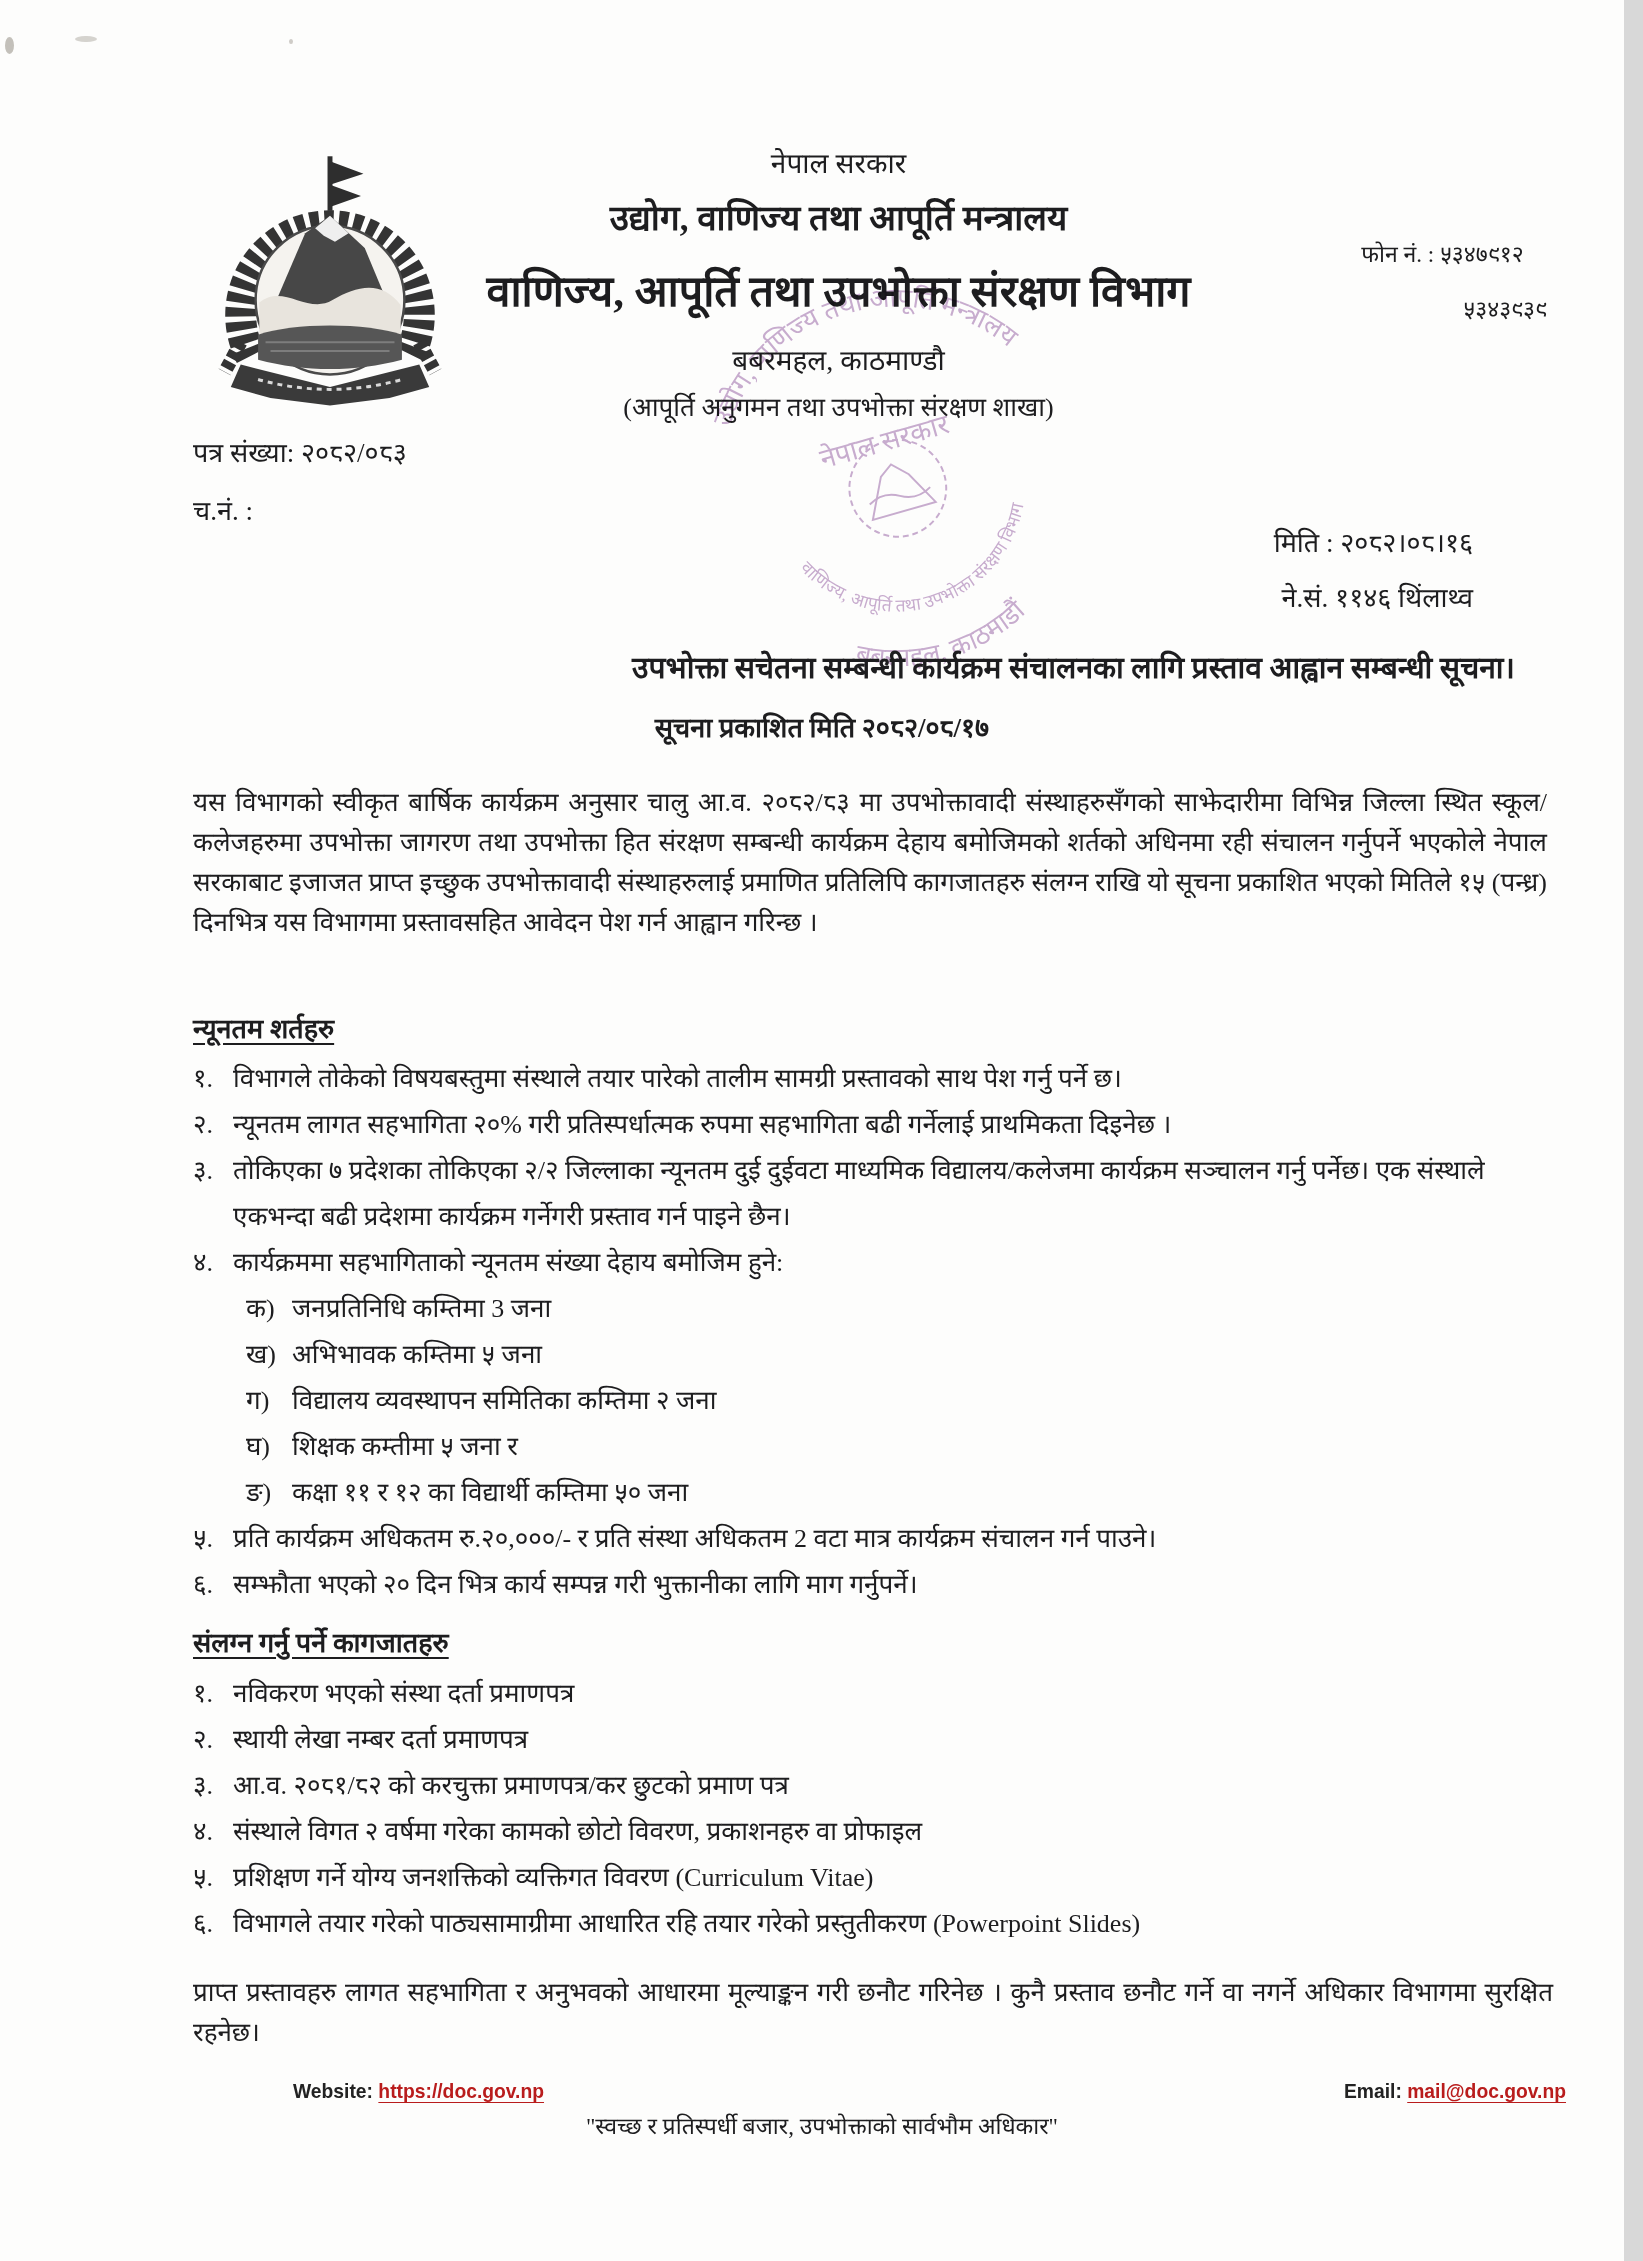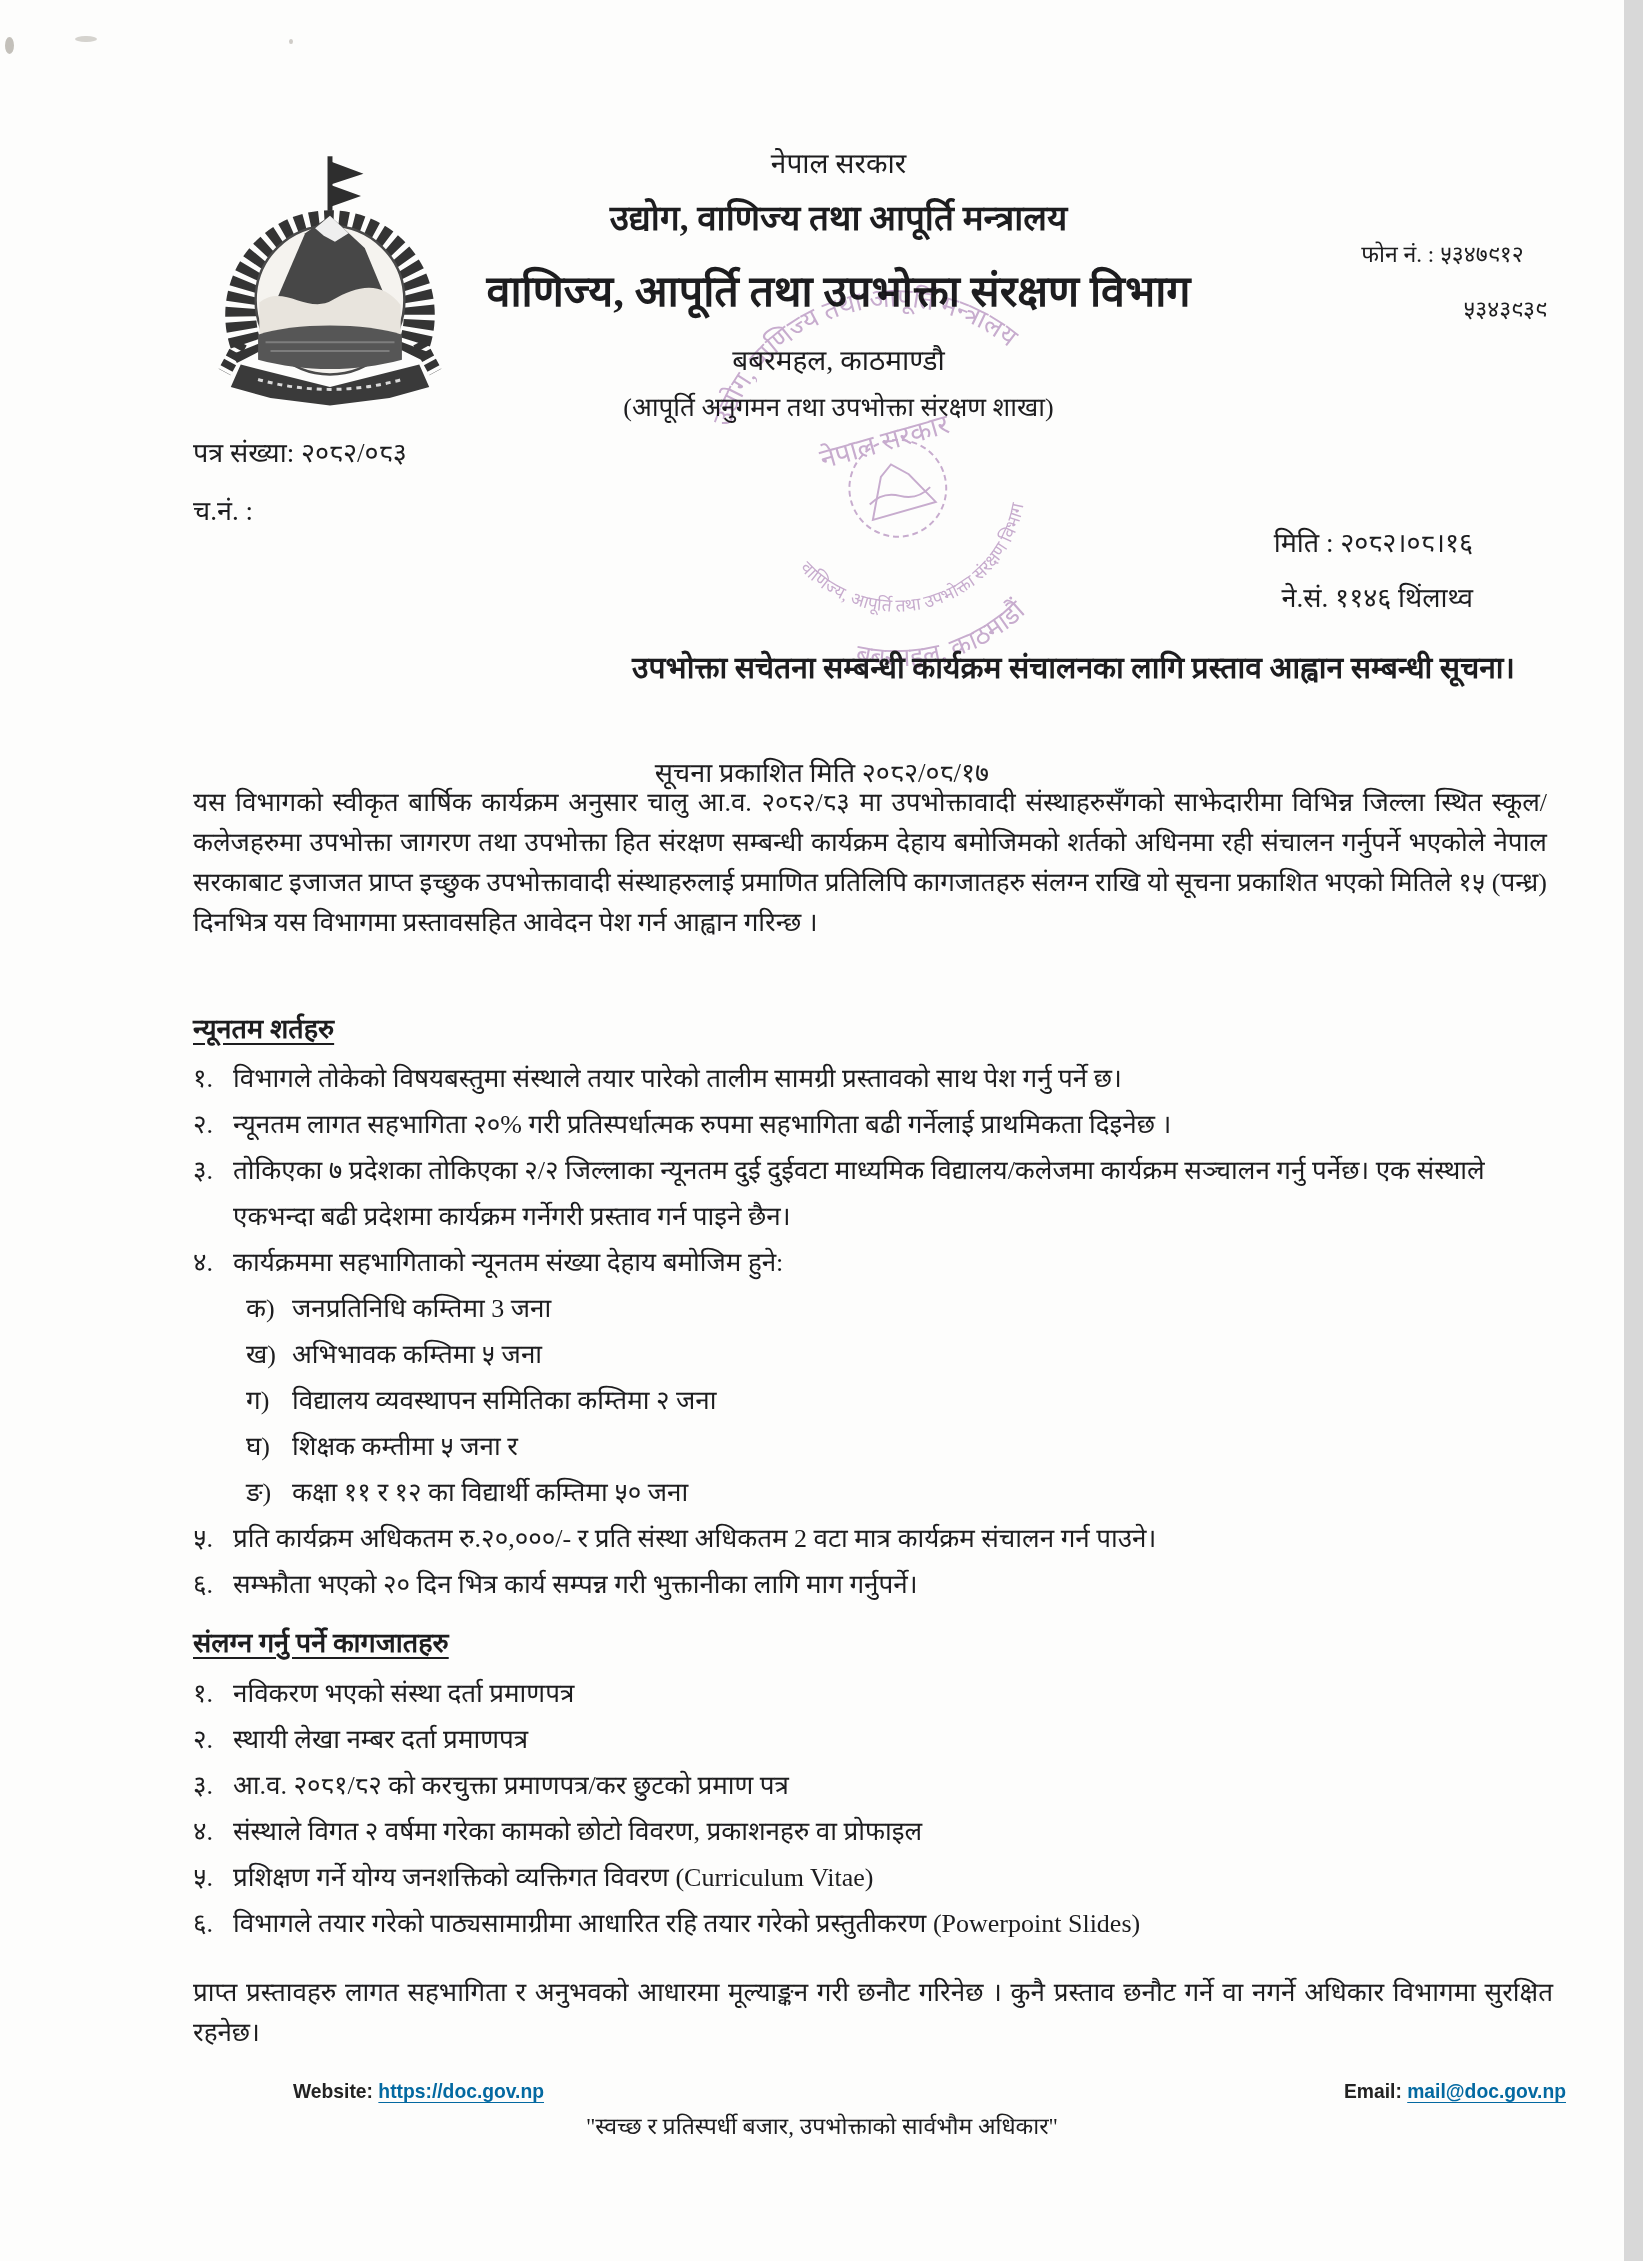--- a/index.html
+++ b/index.html
@@ -23,42 +23,42 @@
   .phones{right:77px; top:193px; font-size:23px; line-height:28px;margin-top:48px;}
   .phones .p2{padding-left:102px; margin-top:27px;}
 
   .letterno{left:193px; top:433px; font-size:27px;text-align:center;}
   .chno    {left:193px; top:491px; font-size:27px;}
 
   .meta{right:151px; top:523px; font-size:27px; text-align:right;}
   .meta .m2{margin-top:18px;}
 
   .title   {left:129px; width:1386px; top:646px; font-size:30px; font-weight:bold; text-align:right;}
-  .subtitle{left:129px; width:1386px; top:708px; font-size:27px; font-weight:normal; text-align:center;margin-top:45px;}
+  .subtitle{left:129px; width:1386px; top:708px; font-size:27px; font-weight:bold; text-align:center;}
 
   .intro{left:193px; width:1354px; top:783px; font-size:26px; line-height:40px; text-align:justify;}
 
   .sechead{font-size:27px; font-weight:bold; text-decoration:underline; text-underline-offset:4.5px;}
   .h1pos{left:193px; top:1009px;}
   .h2pos{left:193px; top:1623px;text-align:right;}
 
   .list{left:193px; width:1360px; font-size:26px; line-height:46px;}
   .l1pos{top:1056px;}
   .l2pos{top:1671px;}
   .row{display:flex; align-items:flex-start;}
   .row .mk{flex:0 0 40px;}
   .row .tx{flex:1 1 auto;}
   .sub .mk{margin-left:53px; flex:0 0 46px;}
 
   .closing{left:193px; width:1360px; top:1961px; font-size:26px; line-height:40px; text-align:justify;margin-top:12px;}
 
   .foot{font-family:"Liberation Sans","DejaVu Sans",sans-serif; font-size:19.3px; font-weight:bold; color:#222;}
   .website{left:293px; top:2081px;}
   .email{right:58px; top:2081px;}
-  .foot a{color:#0369a1;}
+  .foot a{color:#b91c1c;}
   .slogan{left:129px; width:1386px; top:2109px; font-size:23px; text-align:center;}
 
   
   .emblem{left:206px; top:153px; width:248px; height:293px;}
 
   
   .stamp{left:667px; top:253px; width:458px; height:458px; opacity:.55; mix-blend-mode:multiply; pointer-events:none;}
 
   
   .speck{position:absolute; background:#8a8378; border-radius:50%; opacity:.5;}

